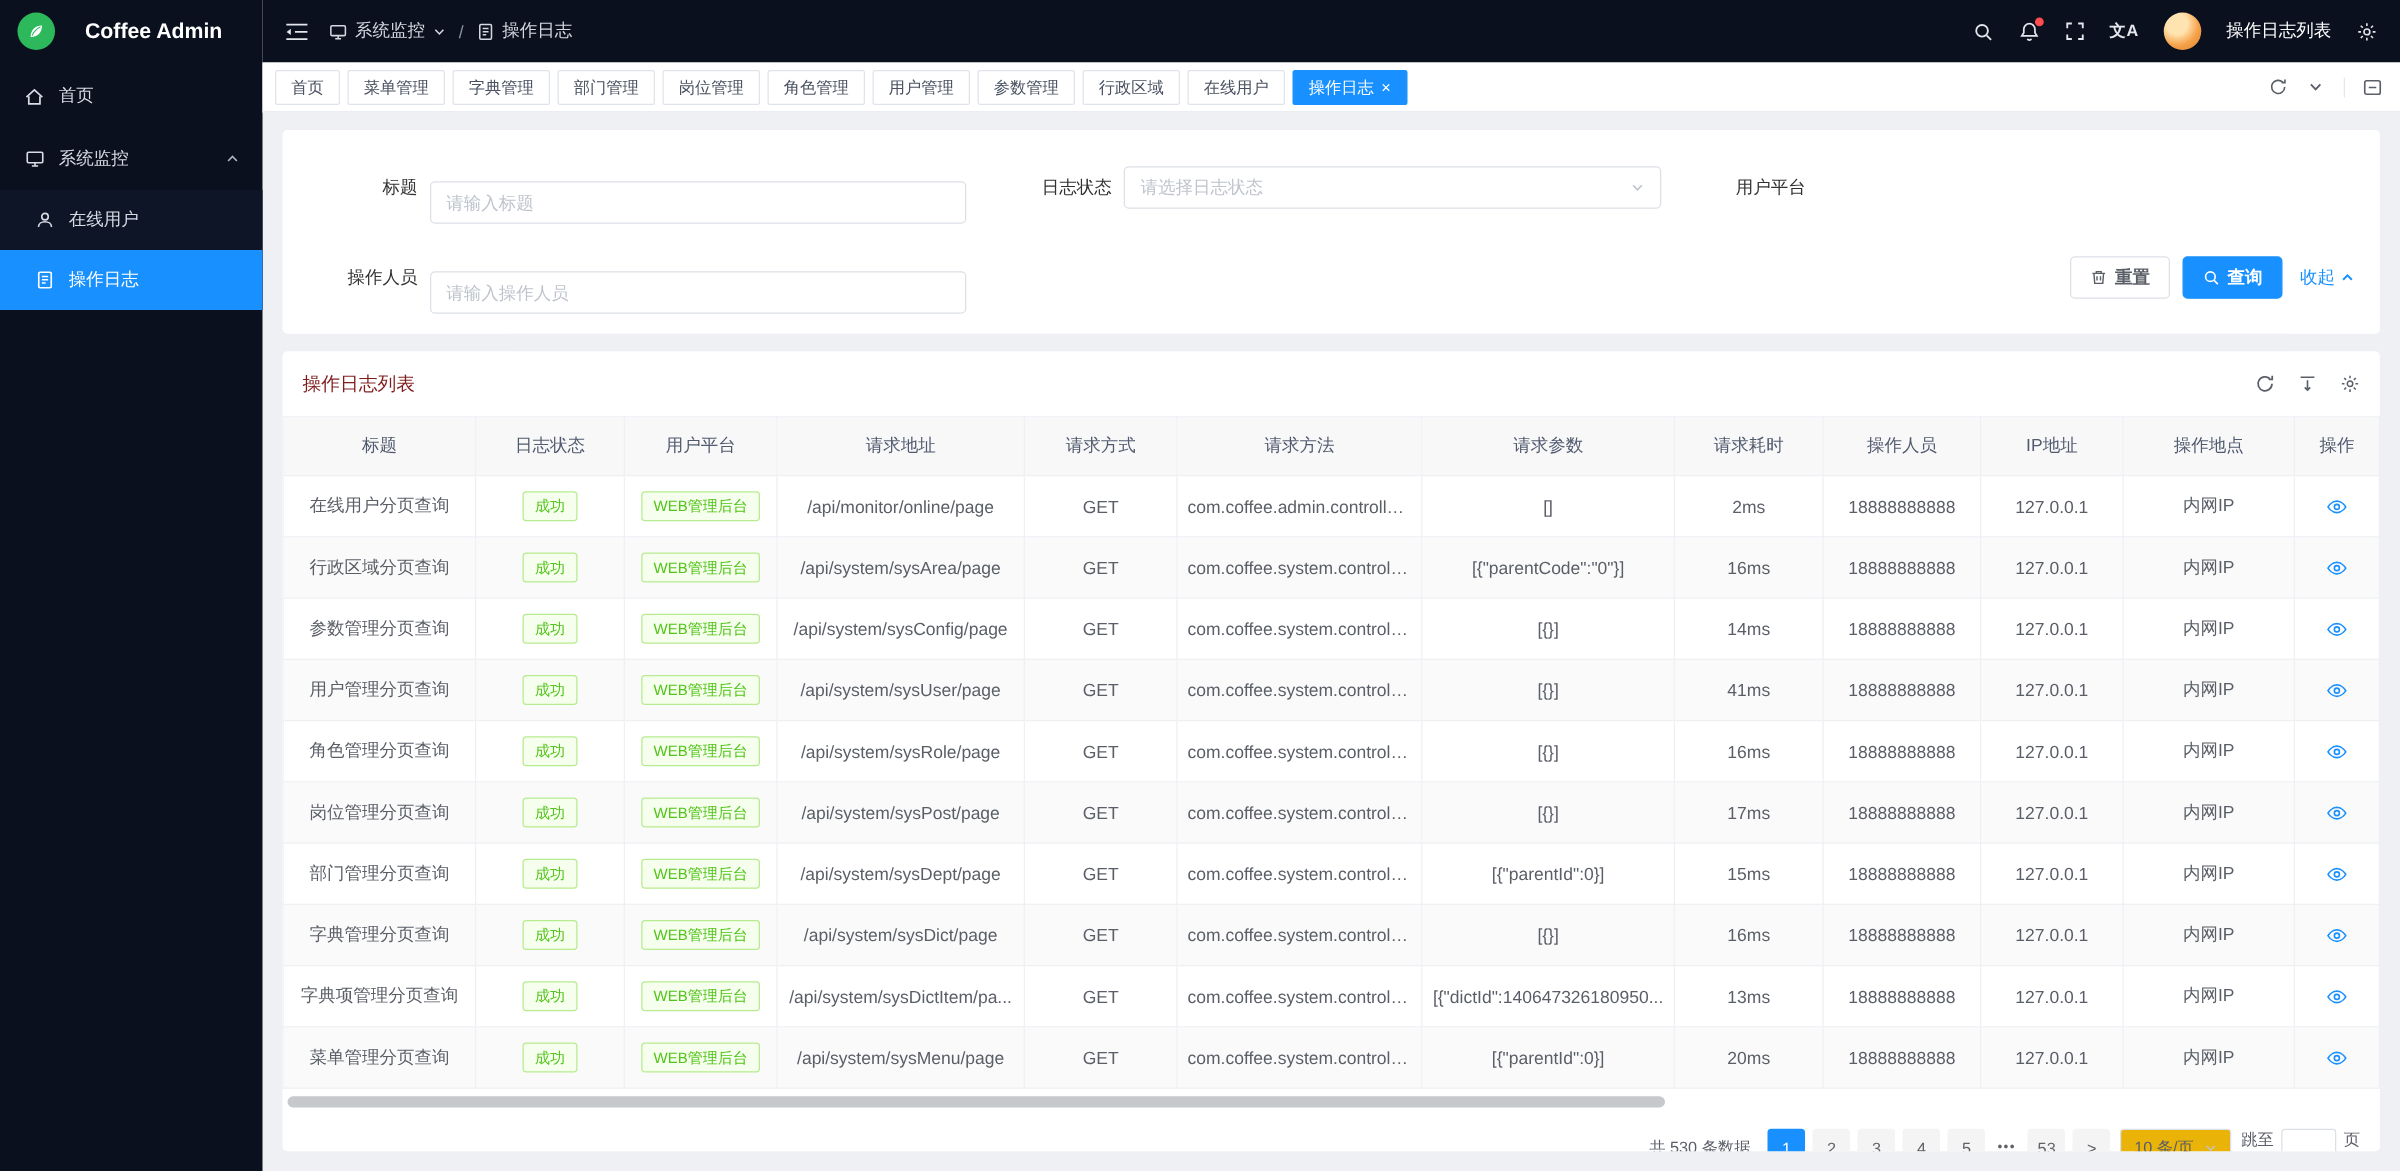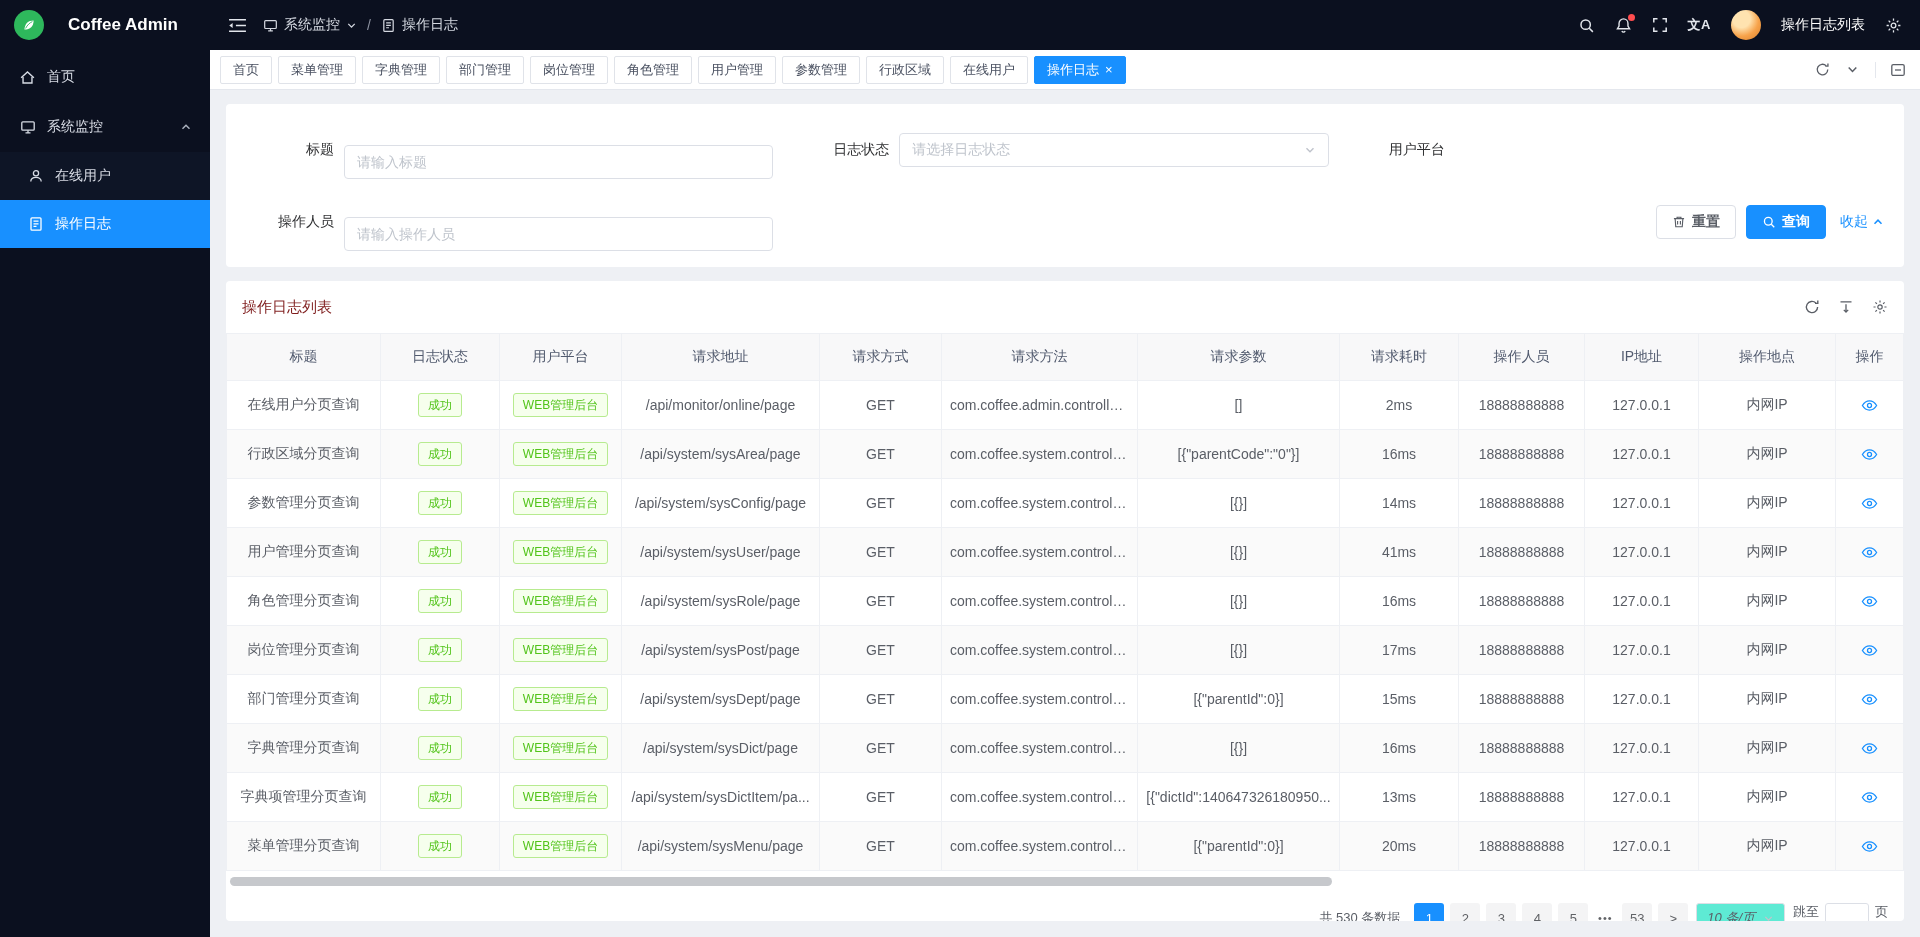--- a/index.html
+++ b/index.html
@@ -90,21 +90,21 @@
   .hscroll { height:10px; margin:6px 4px 4px; flex-shrink:0; }
   .hscroll-thumb { width:66%; height:9px; background:#c6c8cc; border-radius:5px; cursor:pointer; }
 
   
   .pagination { display:flex; align-items:center; justify-content:flex-end; gap:8px; padding:12px 16px 16px; font-size:13px; color:#5a5e66; flex-shrink:0; }
   .total-text { margin-right:6px; }
   .pager { display:flex; align-items:center; gap:6px; }
   .page-btn { min-width:30px; height:30px; padding:0 4px; border-radius:3px; background:#f4f4f5; color:#606266; display:flex; align-items:center; justify-content:center; font-size:13px; cursor:pointer; }
   .page-btn.active { background:#1890ff; color:#fff; }
   .page-ellipsis { min-width:22px; text-align:center; color:#606266; letter-spacing:1px; font-size:11px; cursor:pointer; }
-  .page-size { height:30px; border:1px solid #dcdfe6; border-radius:3px; padding:0 10px; display:flex; align-items:center; gap:8px; background:#5eead4; cursor:pointer;font-style:italic; }
+  .page-size { height:30px; border:1px solid #dcdfe6; border-radius:3px; padding:0 10px; display:flex; align-items:center; gap:8px; background:#eab308; cursor:pointer; }
   .page-size .caret { color:#c0c4cc; display:flex; }
   .jump { display:flex; align-items:flex-start; gap:6px; }
   .jump-input { width:44px; height:30px; border:1px solid #dcdfe6; border-radius:3px; text-align:center; outline:none; font-size:13px; }
 </style>
 </head>
 <body>
 
 <div class="app">
 
   <aside class="sidebar">

